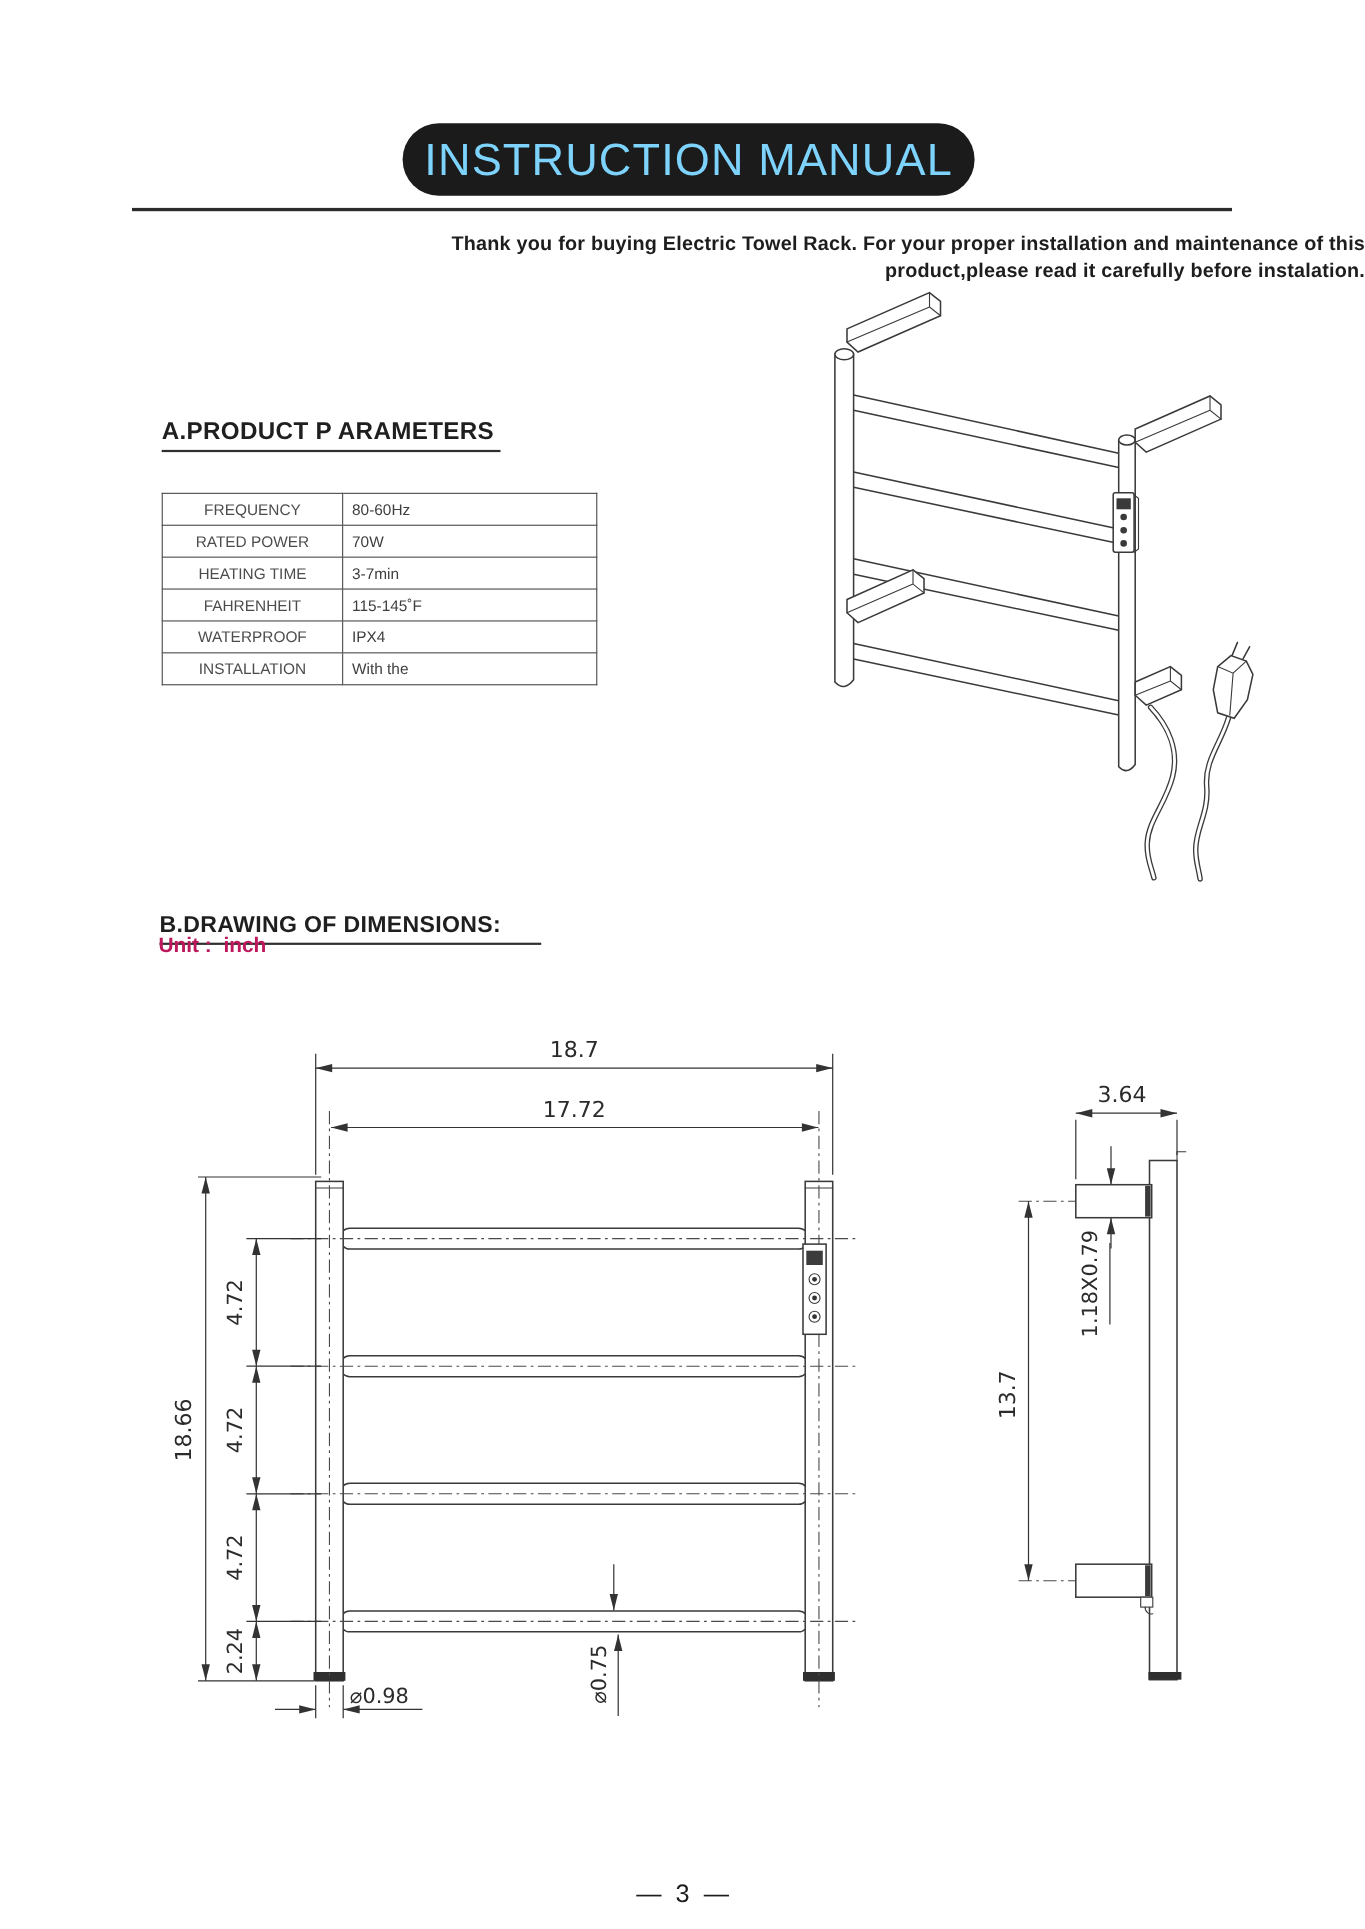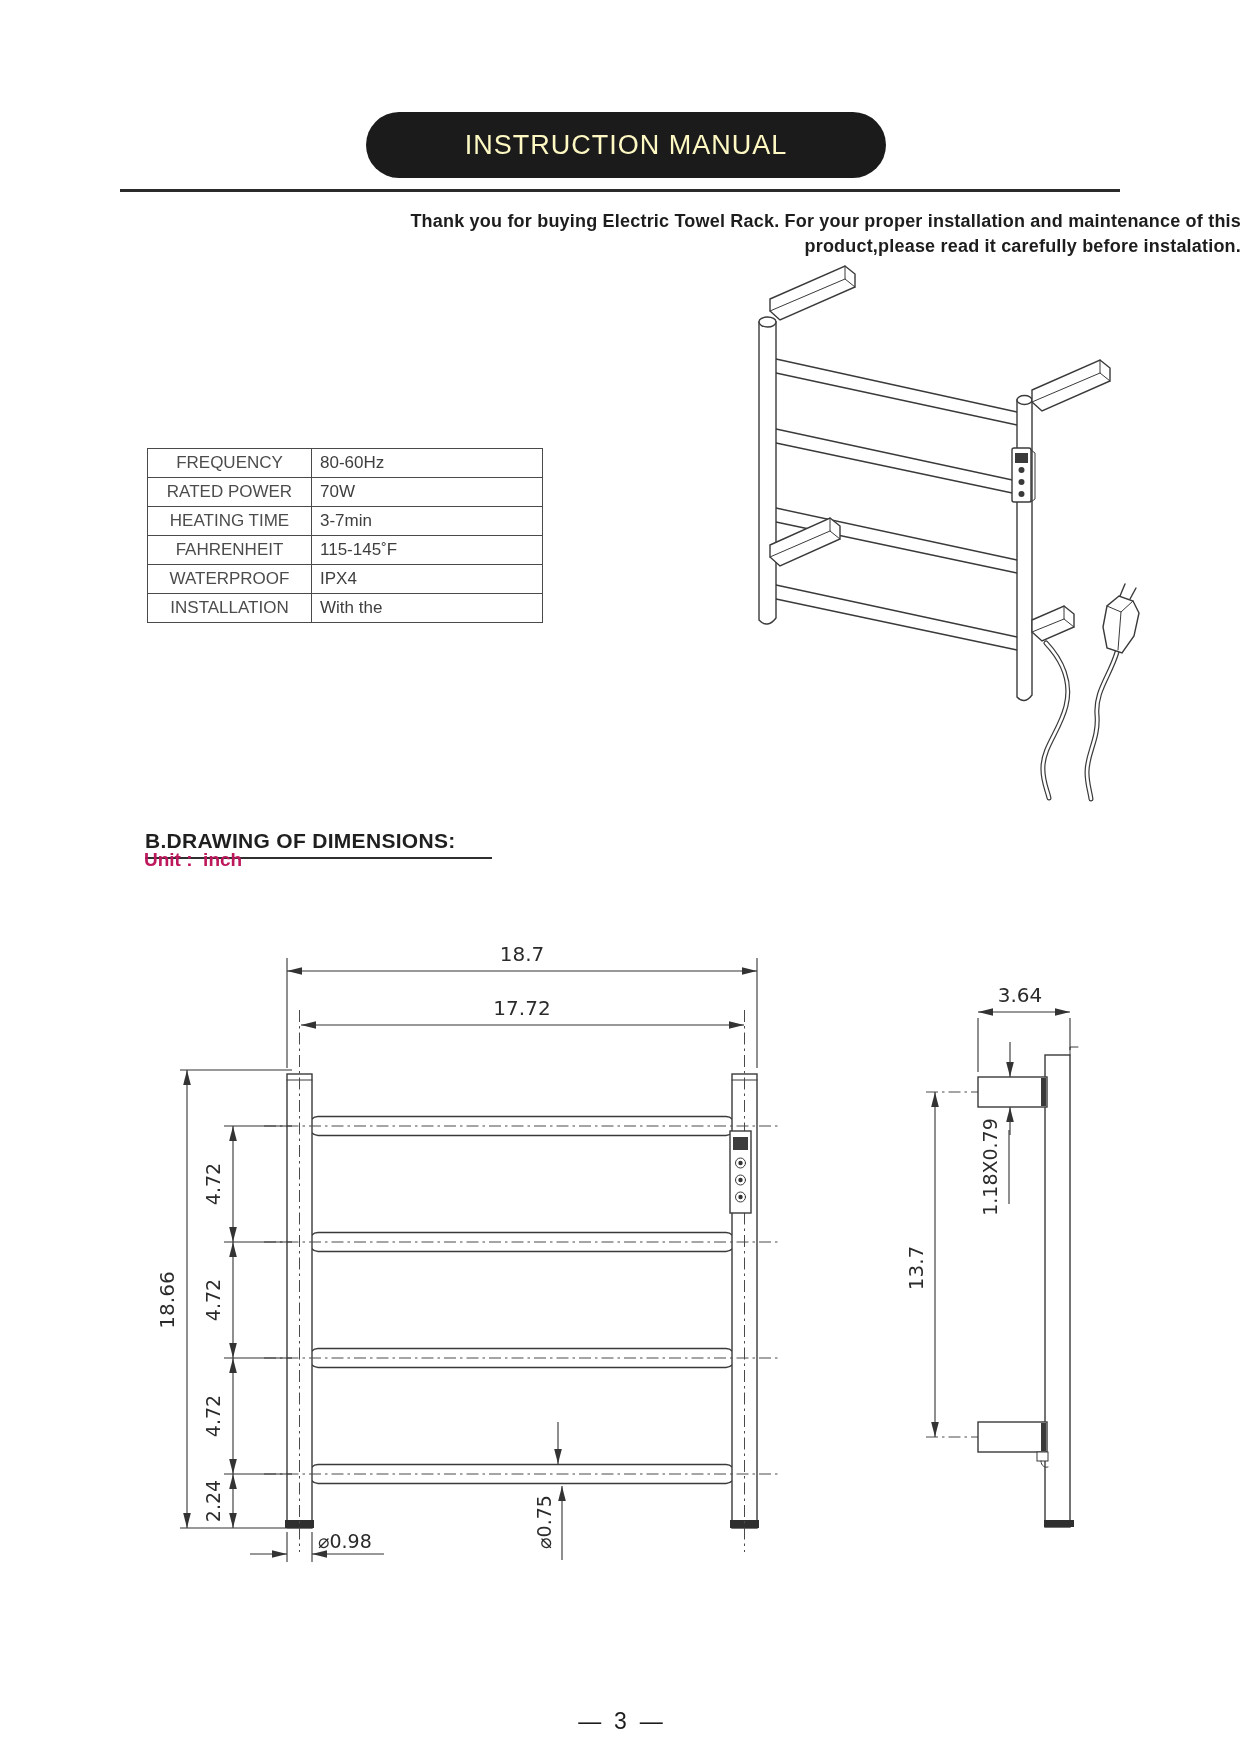--- a/index.html
+++ b/index.html
@@ -4,39 +4,39 @@
 <style>
   html,body{margin:0;padding:0;background:#e8e8e8;}
   .page{
     position:relative;width:1241px;height:1754px;background:#ffffff;margin:0 auto;
     font-family:"Liberation Sans",sans-serif;color:#222;overflow:hidden;
   }
   .title-pill{
     position:absolute;left:366px;top:112px;width:520px;height:66px;
     background:#1b1b1b;border-radius:34px;display:flex;align-items:center;justify-content:center;
   }
-  .title-pill span{color:#fef9c3;font-size:27px;font-weight:400;letter-spacing:1px;white-space:nowrap;}
+  .title-pill span{color:#7dd3fc;font-size:41px;font-weight:400;letter-spacing:1px;white-space:nowrap;}
   .title-rule{position:absolute;left:120px;top:189px;width:1000px;height:3px;background:#2b2b2b;}
   .intro{
     position:absolute;left:0;top:209px;width:100%;text-align:right;
     font-weight:bold;font-size:18px;line-height:25px;color:#1d1d1d;letter-spacing:0.2px;
   }
   .section-heading{
     position:absolute;font-weight:bold;color:#1f1f1f;letter-spacing:0.3px;
     border-bottom:2px solid #2f2f2f;padding-bottom:4px;white-space:nowrap;
   }
   .heading-a{left:147px;top:379px;font-size:22px;width:308px;}
   .heading-b{left:145px;top:813px;font-size:21px;width:347px;margin-top:16px;}
   .unit-label{position:absolute;left:144px;top:849px;font-size:19px;font-weight:bold;color:#be185d;white-space:pre;}
   .param-table{
     position:absolute;left:147px;top:448px;width:396px;
     border-collapse:collapse;table-layout:fixed;
   }
   .param-table td{
-    border:1.5px solid #4a4a4a;height:26px;font-size:17px;vertical-align:middle;
+    border:1.5px solid #4a4a4a;height:26px;font-size:14px;vertical-align:middle;
     overflow:hidden;white-space:nowrap;
   }
   .param-table td.lbl{width:161px;text-align:center;color:#4c4c4c;}
   .param-table td.val{padding-left:8px;color:#3e3e3e;}
   svg{position:absolute;overflow:visible;}
   .ln{stroke:#3a3a3a;stroke-width:1.4;fill:none;stroke-linecap:round;}
   .lnw{stroke:#3a3a3a;stroke-width:1.4;fill:#ffffff;}
   .thin{stroke-width:1;}
   .dash{stroke:#4a4a4a;stroke-width:1;fill:none;stroke-dasharray:12 4 2.5 4;}
   .dim{stroke:#333333;stroke-width:1.1;fill:none;}
@@ -57,20 +57,21 @@
   <div class="title-pill">
     <span>INSTRUCTION MANUAL</span>
   </div>
   <div class="title-rule"></div>
 
   <div class="intro">
     <div>Thank you for buying Electric Towel Rack. For your proper installation and maintenance of this</div>
     <div>product,please read it carefully before instalation.</div>
   </div>
 
+  <div class="section-heading heading-a">A.PRODUCT P ARAMETERS</div>
 
   <table class="param-table">
     <tbody>
       <tr>
         <td class="lbl">FREQUENCY</td>
         <td class="val">80-60Hz</td>
       </tr>
       <tr>
         <td class="lbl">RATED POWER</td>
         <td class="val">70W</td>

